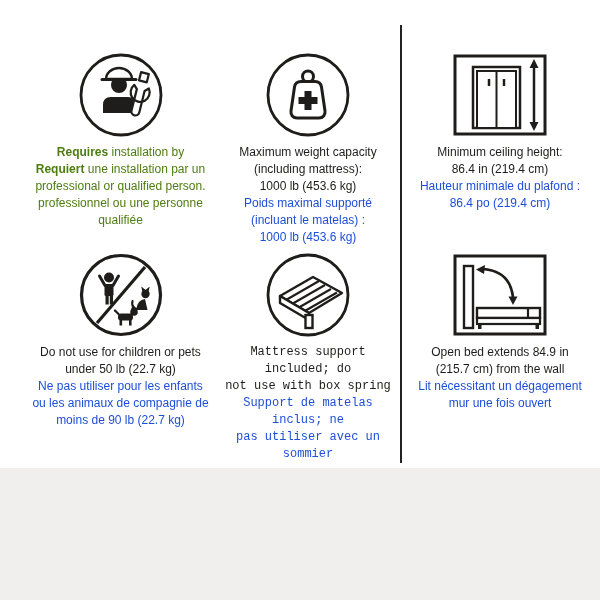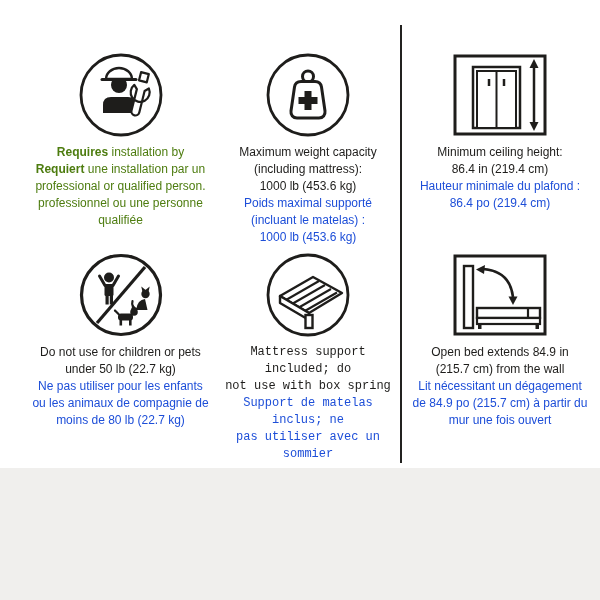--- a/index.html
+++ b/index.html
@@ -130,21 +130,21 @@
         <rect x="40.5" y="66.5" width="2.6" height="6" fill="#1e1d1b"></rect>
         <rect x="50" y="66.5" width="2.6" height="6" fill="#1e1d1b"></rect>
         <line x1="39.5" y1="61" x2="36" y2="57.5" stroke="#1e1d1b" stroke-width="2.2" stroke-linecap="round"></line>
       </svg>
     </div>
     <div class="txt">
       <div class="ln">Do not use for children or pets</div>
       <div class="ln">under 50 lb (22.7 kg)</div>
       <div class="ln gray">Ne pas utiliser pour les enfants</div>
       <div class="ln gray">ou les animaux de compagnie de</div>
-      <div class="ln gray">moins de 80 lb (22.7 kg)</div>
+      <div class="ln gray">moins de 90 lb (22.7 kg)</div>
     </div>
   </div>
 
   <div class="cell" id="cell-support">
     <div class="icon-row">
       <svg width="84" height="84" viewBox="0 0 84 84">
         <circle cx="42" cy="42" r="40" fill="#fff" stroke="#1e1d1b" stroke-width="2.8"></circle>
         <polygon points="14,43 47,24 76,40 43,60" fill="#fff" stroke="#1e1d1b" stroke-width="2.4" stroke-linejoin="round"></polygon>
         <line x1="20" y1="47" x2="53" y2="28" stroke="#1e1d1b" stroke-width="2.1"></line>
         <line x1="26" y1="51" x2="59" y2="32" stroke="#1e1d1b" stroke-width="2.1"></line>
@@ -174,21 +174,20 @@
         <rect x="83.5" y="71" width="3.5" height="5" fill="#1e1d1b"></rect>
         <path d="M31,16 Q58,18 61,44" fill="none" stroke="#1e1d1b" stroke-width="2.6"></path>
         <polygon points="61,52 56.5,43.5 65.5,43.5" fill="#1e1d1b"></polygon>
         <polygon points="24,16.5 33,12 32,21" fill="#1e1d1b"></polygon>
       </svg>
     </div>
     <div class="txt">
       <div class="ln">Open bed extends 84.9 in</div>
       <div class="ln">(215.7 cm) from the wall</div>
       <div class="ln gray">Lit nécessitant un dégagement</div>
-      <div class="ln gray">de 84.9 po (215.7 cm) à partir du</div>
       <div class="ln gray">mur une fois ouvert</div>
     </div>
   </div>
 
   <div class="panel">
     
 
     
 
     

